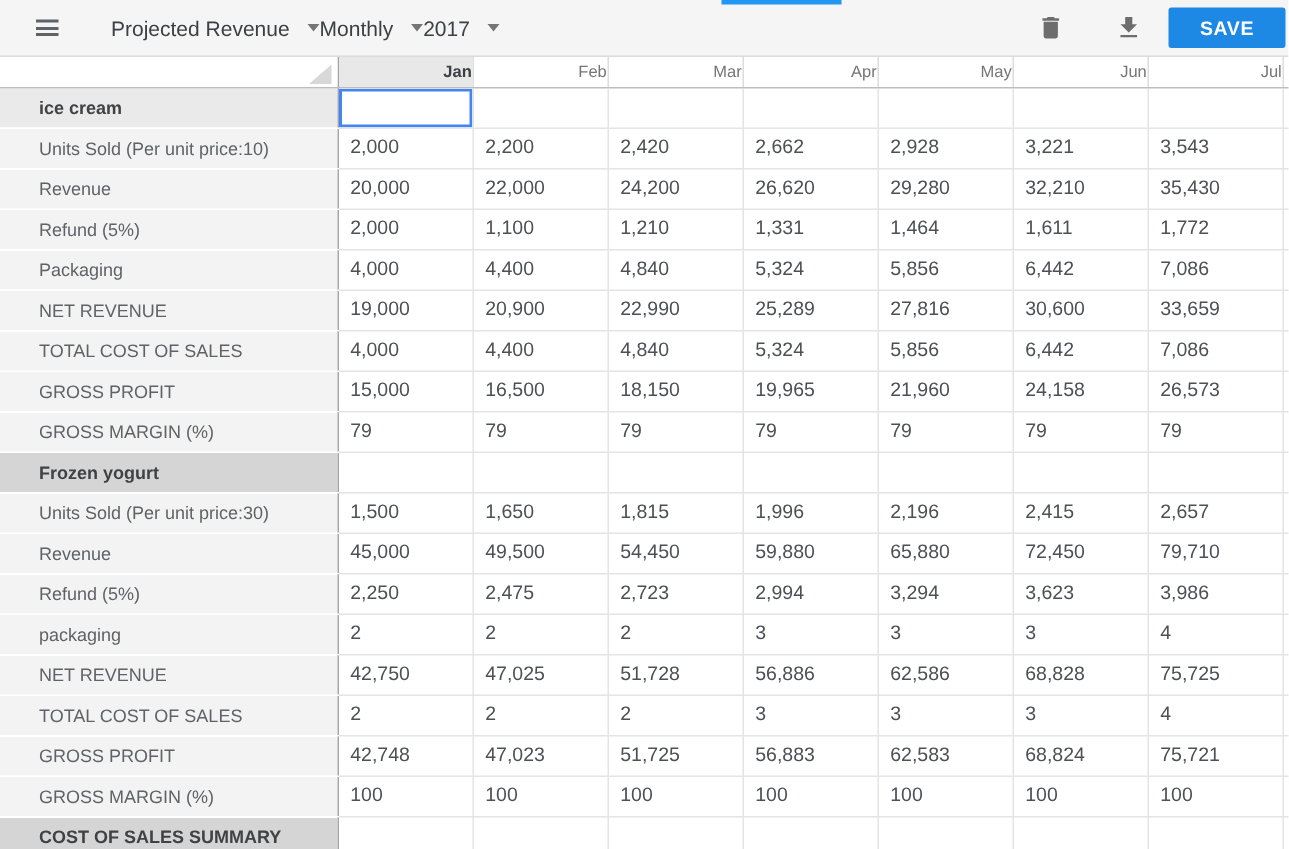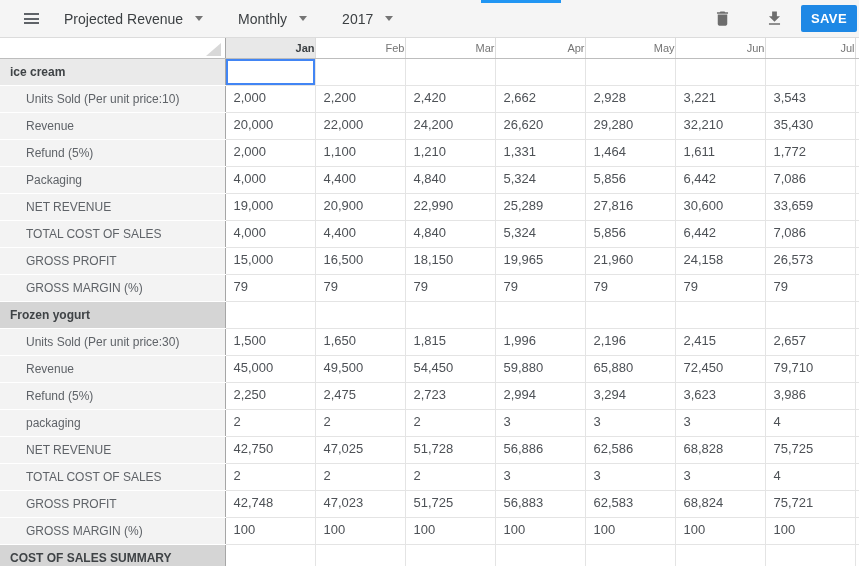--- a/index.html
+++ b/index.html
@@ -13,28 +13,28 @@
     background: #2196f3; }
   .hamburger { margin-left: 24px; width: 15px; height: 11px; display: flex;
     flex-direction: column; justify-content: space-between; cursor: pointer; }
   .hamburger span { display: block; height: 2px; background: #5f6368; }
   .tb-select { display: flex; align-items: center; font-size: 14px; color: #3c4043;
     cursor: pointer; }
   .tb-select .lbl { white-space: nowrap; }
   .caret { width: 0; height: 0; border-left: 4px solid transparent;
     border-right: 4px solid transparent; border-top: 5px solid #757575;
     margin-left: 12px; }
-  .sel-report { margin-left: 25px; }
-  .sel-period, .sel-year { margin-left: 35px; }
+  .sel-report { margin-left: 35px; }
+  .sel-period, .sel-year { margin-left: 0; }
   .spacer { flex: 1; }
   .icon-btn { background: none; border: none; padding: 0; cursor: pointer;
     height: 20px; line-height: 0; }
   .icon-btn.trash { margin-right: 33px; }
   .icon-btn.download { margin-right: 17px; }
-  .save-btn { width: 56px; height: 27px; margin-right: 2px; background: #1e88e5;
+  .save-btn { width: 78px; height: 27px; margin-right: 2px; background: #1e88e5;
     border: none; border-radius: 2px; color: #fff; font-weight: bold;
     font-size: 13px; letter-spacing: 0.4px; cursor: pointer;
     font-family: "Liberation Sans", sans-serif; }
 
   
   .grid-wrap { width: 859px; height: 528px; overflow: hidden; }
   table { border-collapse: collapse; table-layout: fixed; width: 900px; }
   thead th { height: 20px; font-size: 11px; font-weight: normal; color: #757575;
     text-align: right; background: #fff; border-right: 1px solid #dcdcdc;
     border-bottom: 1px solid #bdbdbd; }
@@ -44,21 +44,21 @@
   th.month-th { width: 90px; }
   th.selected-month { background: #e8e8e8; color: #3c4043; font-weight: bold; }
   th.overflow-th { width: 45px; }
 
   tbody tr { height: 27px; }
   td.label-cell { background: #f3f3f3; border-right: 1px solid #a6a6a6;
     border-bottom: 1px solid #fff; font-size: 12px; color: #5f6368;
     padding-left: 26px; vertical-align: middle; white-space: nowrap;
     overflow: hidden; cursor: default; }
   td.label-cell.section { background: #d5d5d5; font-weight: bold; color: #3f4346;
-    padding-left: 10px; }
+    padding-left: 26px; }
   td.label-cell.section-active { background: #eaeaea; }
   td.data-cell { background: #fff; border-right: 1px solid #e4e4e4;
     border-bottom: 1px solid #e4e4e4; font-size: 13px; color: #4d5156;
     padding: 4px 0 0 8px; vertical-align: top; cursor: cell; }
   td.selected-cell { box-shadow: inset 0 0 0 2px #4285f4; }
   td.overflow-cell { background: #fff; border-right: 1px solid #e4e4e4;
     border-bottom: 1px solid #e4e4e4; }
 </style>
 </head>
 <body>

